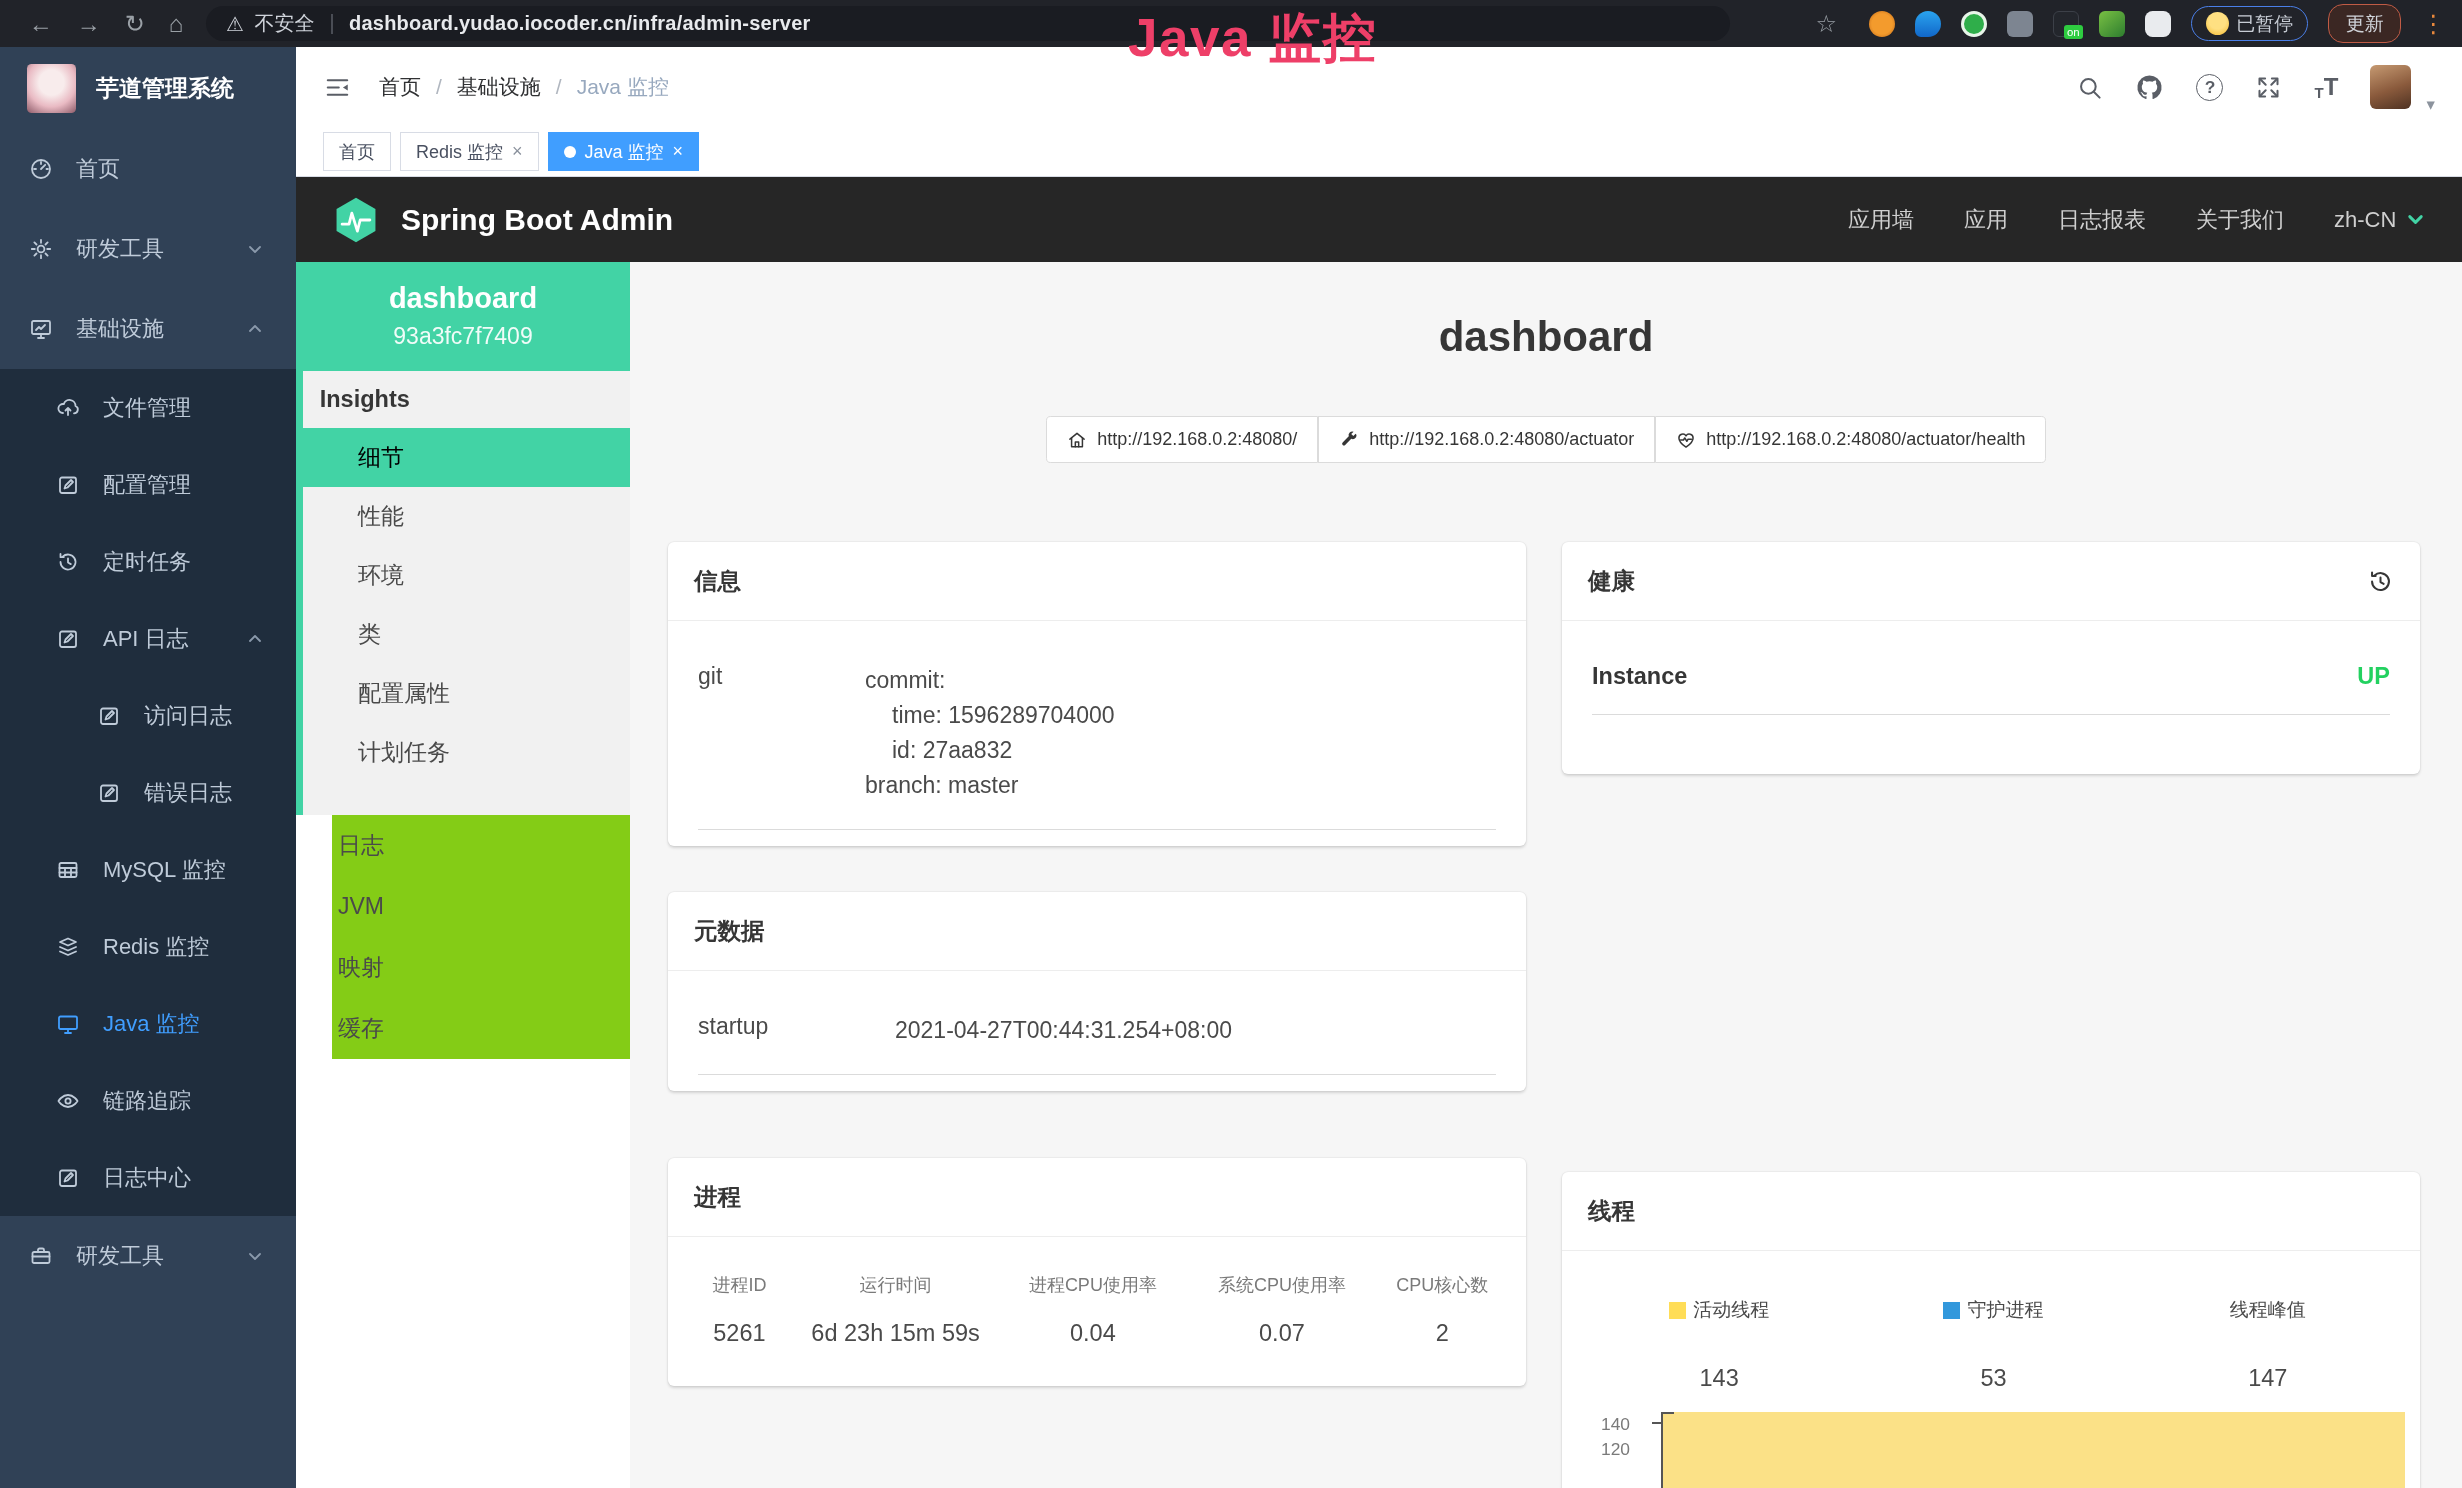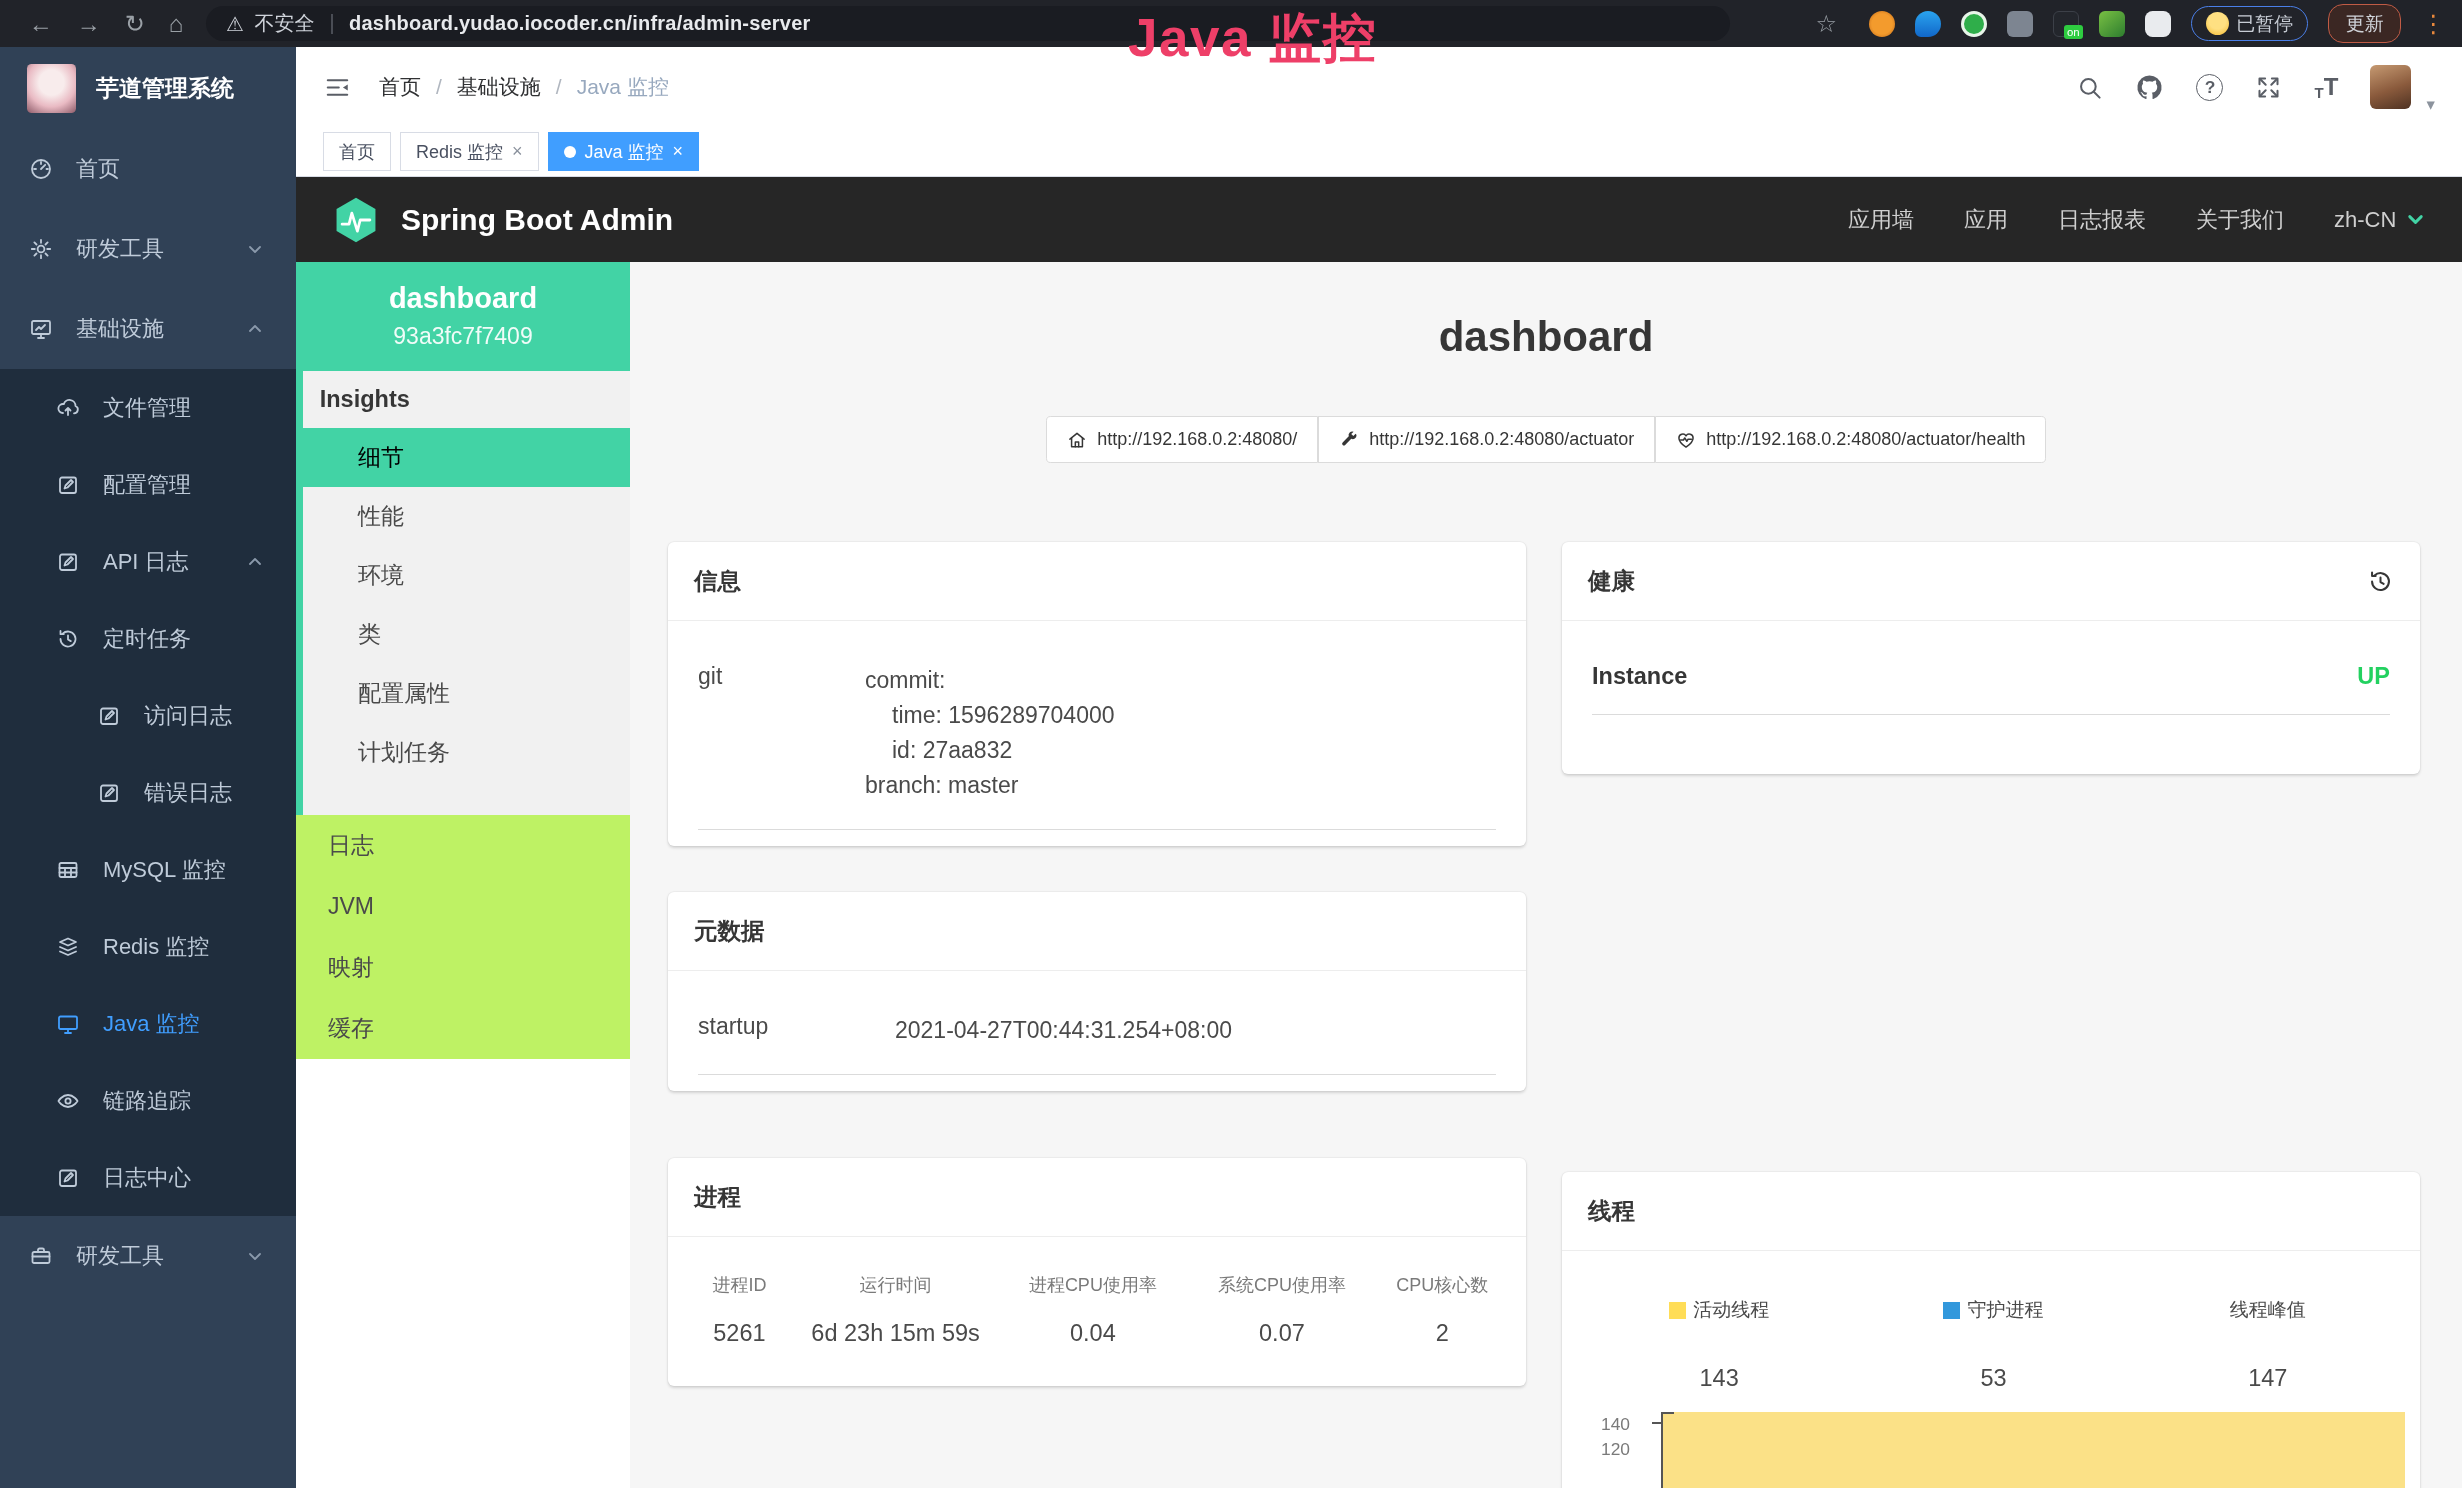--- a/index.html
+++ b/index.html
@@ -71,21 +71,21 @@
   
   .workspace { flex:1; display:flex; min-height:0; background:#f6f6f6; overflow:hidden; }
   .inst-sidebar { width:334px; background:#fff; flex-shrink:0; }
   .inst-header { background:#42d3a5; color:#fff; text-align:center; padding:20px 7.6px 21px; cursor:pointer; }
   .inst-name { font-size:29px; font-weight:bold; }
   .inst-id { font-size:23px; margin-top:7.6px; color:rgba(255,255,255,.92); }
   .inst-group { background:#f1f1f1; border-left:7.6px solid #42d3a5; padding-bottom:33px; }
   .inst-section-title { padding:15px 0 15px 16.7px; font-size:23.5px; font-weight:bold; color:#363636; }
   .inst-item { height:59px; display:flex; align-items:center; padding-left:55px; font-size:23px; color:#4a4a4a; cursor:pointer; }
   .inst-item.active { background:#42d3a5; color:#000000; }
-  .inst-plain .inst-item { padding-left:32px; height:61px; background:#bef264; }
+  .inst-plain .inst-item { padding-left:6px; height:61px; background:#84cc16;margin-left:36px; }
 
   
   .content { flex:1; padding-top:52px; overflow:hidden; }
   .page-title { text-align:center; font-size:42px; font-weight:bold; color:#363636; line-height:1.1; }
   .page-sub { text-align:center; font-size:26px; color:#363636; margin-top:13.7px; }
   .url-group { display:flex; justify-content:center; margin-top:56px; }
   .url-btn { display:flex; align-items:center; gap:10.6px; background:#fff; border:0.8px solid #dbdbdb; height:47px; padding:0 20px; font-size:18px; color:#363636; margin-left:-0.8px; cursor:pointer; }
   .url-btn:first-child { border-radius:4.6px 0 0 4.6px; margin-left:0; }
   .url-btn:last-child { border-radius:0 4.6px 4.6px 0; }
   .url-btn .ic { width:20px; height:20px; }
@@ -217,35 +217,35 @@
       </div>
       <div class="menu-item">
         <svg class="ic" viewBox="0 0 24 24">
             <rect x="4" y="4.5" width="16" height="15.5" rx="2"></rect>
             <path d="M8.5 15.5l1-3 5.5-5.5 2 2-5.5 5.5-3 1z"></path>
           </svg>
         <span>配置管理</span>
       </div>
       <div class="menu-item">
         <svg class="ic" viewBox="0 0 24 24">
+            <path d="M4.5 12a7.5 7.5 0 1 0 2.2-5.3"></path>
+            <path d="M4.5 4v3.2h3.2"></path>
+            <path d="M12 8.5v4l2.8 1.6"></path>
+          </svg>
+        <span>定时任务</span>
+      </div>
+      <div class="menu-item">
+        <svg class="ic" viewBox="0 0 24 24">
             <rect x="4" y="4.5" width="16" height="15.5" rx="2"></rect>
             <path d="M8.5 15.5l1-3 5.5-5.5 2 2-5.5 5.5-3 1z"></path>
           </svg>
         <span>API 日志</span>
         <svg class="ic chev" viewBox="0 0 24 24">
             <path d="M7 14l5-5 5 5"></path>
           </svg>
-      </div>
-      <div class="menu-item">
-        <svg class="ic" viewBox="0 0 24 24">
-            <path d="M4.5 12a7.5 7.5 0 1 0 2.2-5.3"></path>
-            <path d="M4.5 4v3.2h3.2"></path>
-            <path d="M12 8.5v4l2.8 1.6"></path>
-          </svg>
-        <span>定时任务</span>
       </div>
       <div class="menu-item nested">
         <svg class="ic" viewBox="0 0 24 24">
             <rect x="4" y="4.5" width="16" height="15.5" rx="2"></rect>
             <path d="M8.5 15.5l1-3 5.5-5.5 2 2-5.5 5.5-3 1z"></path>
           </svg>
         <span>访问日志</span>
       </div>
       <div class="menu-item nested">
         <svg class="ic" viewBox="0 0 24 24">

